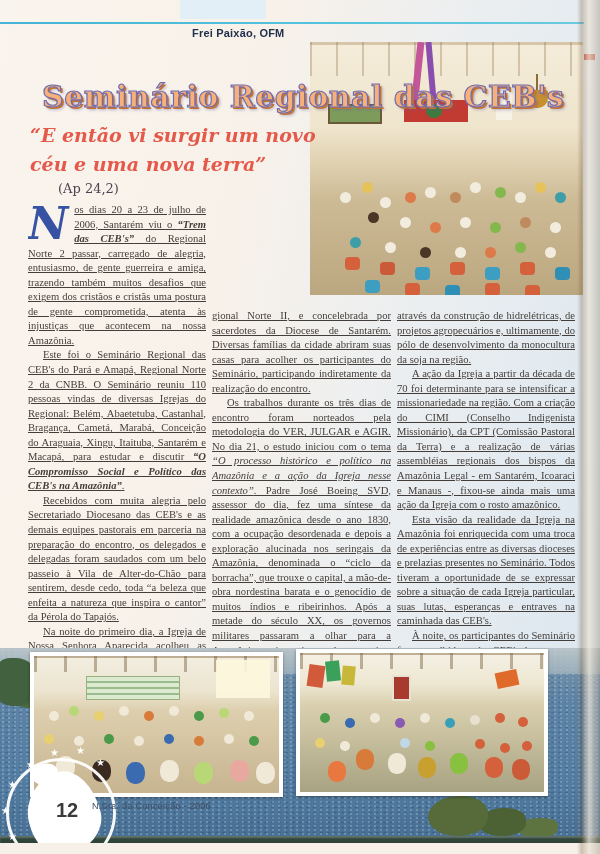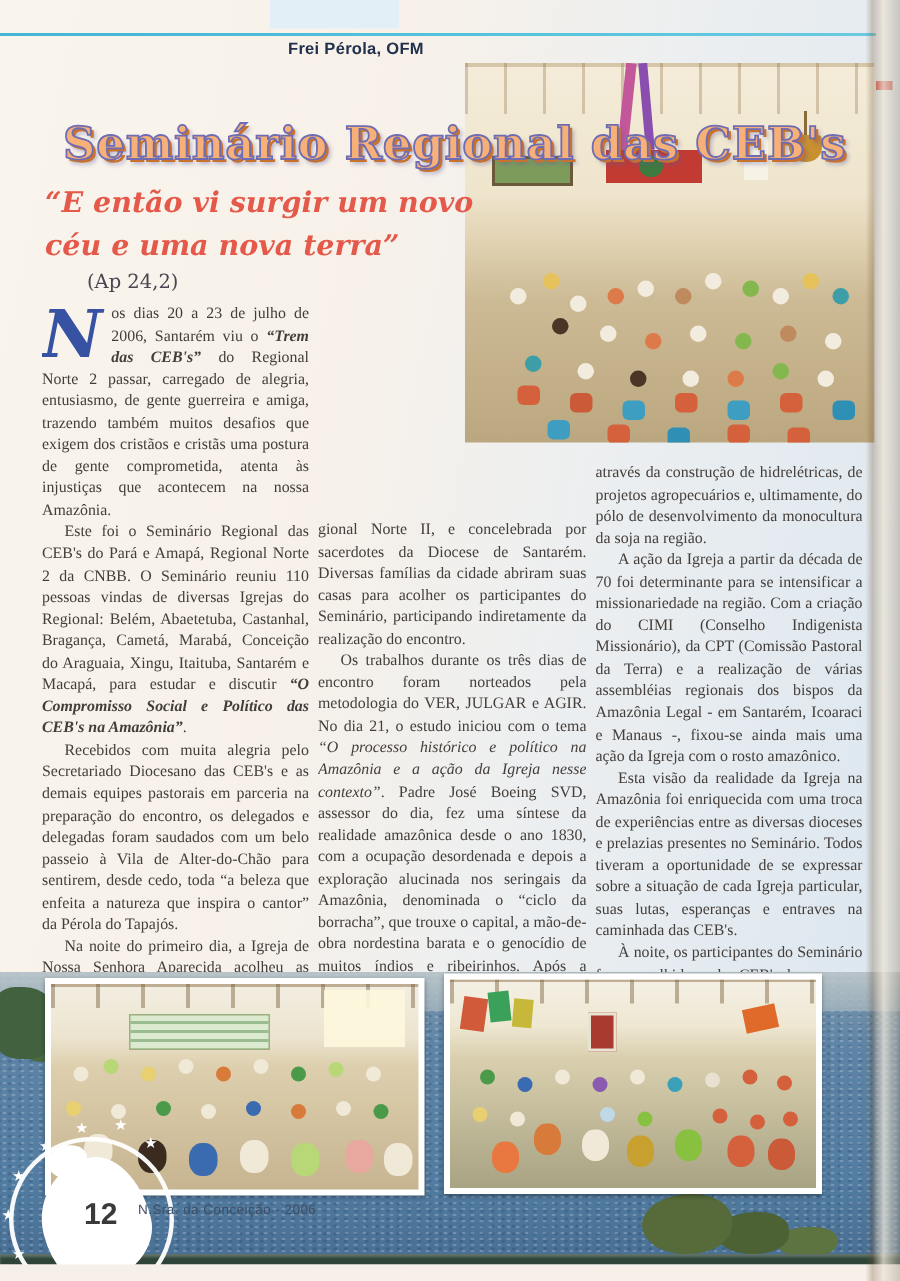--- a/index.html
+++ b/index.html
@@ -43,25 +43,25 @@
   .title{left:42px;top:79px;width:540px;font:bold 30px "DejaVu Serif",serif;letter-spacing:.5px;
     color:#f7b078;-webkit-text-stroke:1.2px #6e6cb2;
     text-shadow:2px 2px 0 #c9722e,3px 3px 3px rgba(90,90,160,.45);}
   .quote{left:30px;top:121px;width:300px;font:bold italic 19px "DejaVu Serif",serif;
     color:#e5594a;line-height:29px;}
   .quote-ref{left:58px;top:181px;font:13px "DejaVu Serif",serif;color:#4b4452;}
 
   
   .col{overflow:hidden;}
   .col p{margin:0;font-size:10.6px;line-height:14.55px;text-align:justify;
-    color:#443e3a;text-indent:15px;}
+    color:#443e3a;text-indent:15px;text-decoration:underline;}
   .col .paras p:first-child{text-indent:0;}
   .b{font-weight:bold}.i{font-style:italic}
   .col1{left:28px;top:203px;width:178px;height:457px;}
-  .col2{left:212px;top:309px;width:179px;height:351px;margin-top:38px;}
+  .col2{left:212px;top:309px;width:179px;height:351px;}
   .col3{left:397px;top:309px;width:178px;height:347px;}
   .dropcap{float:left;font:bold italic 44px "DejaVu Serif",serif;color:#3752a3;
     line-height:36px;height:40px;margin:3px 6px 0 0;}
 
   
   .strip{left:0;top:648px;width:600px;height:194px;
     background:
       radial-gradient(rgba(255,255,255,.20) 1px,transparent 1.6px) 0 0/6px 4px,
       radial-gradient(rgba(15,35,70,.22) 1px,transparent 1.6px) 3px 2px/7px 5px,
       linear-gradient(180deg,#7e99ae 0%,#5d84a6 26%,#527ca1 70%,#486f94 100%);}
@@ -128,21 +128,21 @@
       rgba(235,228,215,.78) 52%,rgba(160,150,135,.45) 100%);}
   .reg-mark{left:584px;top:54px;width:11px;height:6px;background:#cf3a30;}
 </style>
 </head>
 <body>
 
 <div class="page">
 
   <div class="abs top-band"></div>
   <div class="abs rule"></div>
-  <div class="abs author">Frei Pérola, OFM</div>
+  <div class="abs author">Frei Paixão, OFM</div>
   <div class="abs reg-mark"></div>
 
   <div class="abs photo-top">
     <div class="abs pt-rafters"></div>
     <div class="abs pt-banner1"></div>
     <div class="abs pt-banner2"></div>
     <div class="abs pt-lamp"></div>
     <div class="abs pt-board"></div>
     <div class="abs pt-red"></div>
     <div class="abs pt-door"></div>

